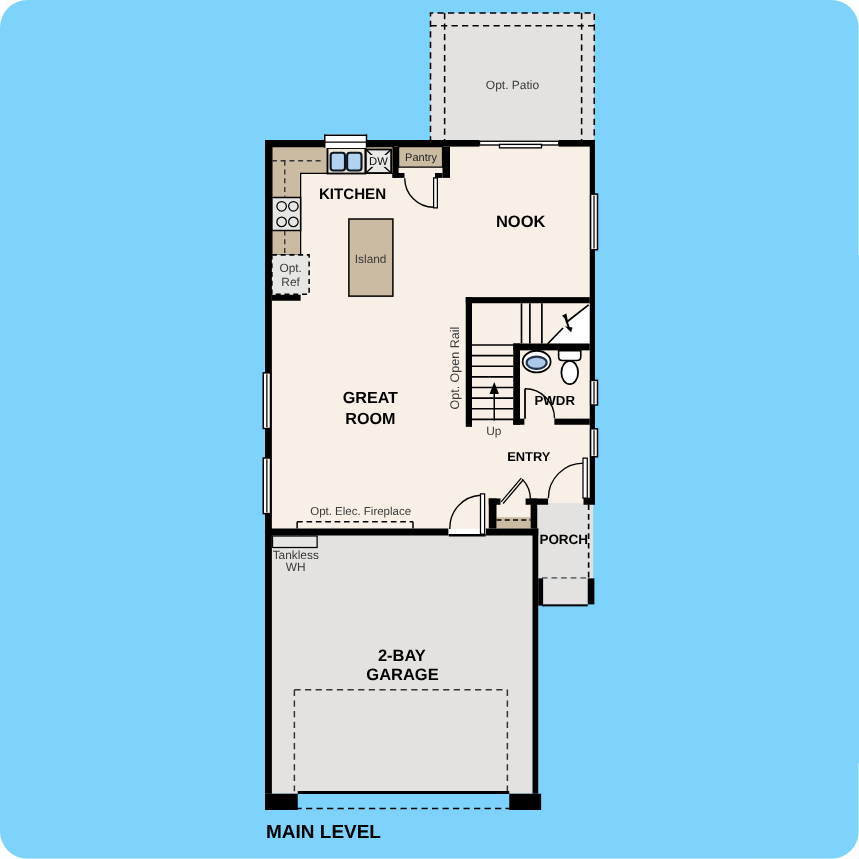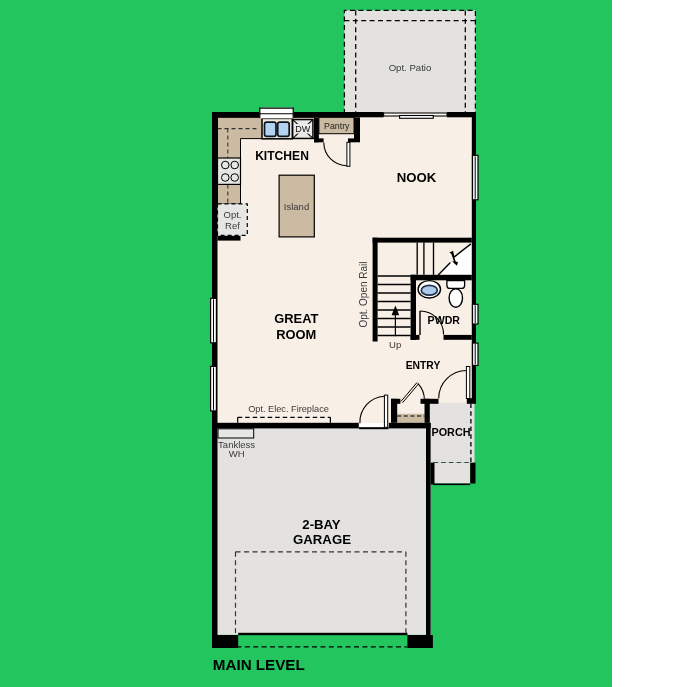--- a/index.html
+++ b/index.html
@@ -1,16 +1,16 @@
 <!DOCTYPE html>
 <html><head>
 <meta charset="utf-8">
 <style>
   html,body{margin:0;padding:0;background:#ffffff;}
-  .wrap{position:relative;width:612px;height:687px;background:#22c55e;overflow:hidden;}
+  .wrap{position:relative;width:687px;height:687px;background:#7dd3fc;overflow:hidden;border-radius:22px;}
   svg{position:absolute;left:0;top:0;}
   text{font-family:"Liberation Sans",sans-serif;}
   .room{font-weight:bold;fill:#000000;}
   .lbl{fill:#3a3a3a;}
 </style>
 </head>
 <body>
 <div class="wrap">
 <svg width="687" height="687" viewBox="0 0 687 687">
 

